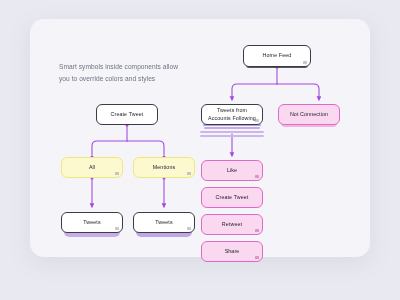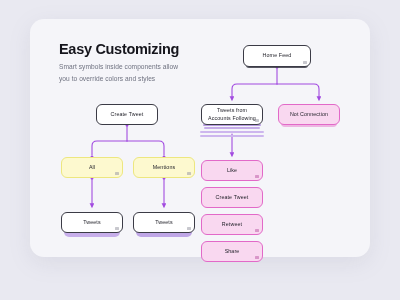--- a/index.html
+++ b/index.html
@@ -61,21 +61,20 @@
   }
   .shadowTrap.b{background:#bfa6e6;}
 </style>
 </head>
 <body>
 
 <div id="stage">
 
   <div class="card"></div>
 
-  <div class="heading">Easy Customizing</div>
   <div class="subheading">Smart symbols inside components allow you to override colors and styles</div>
 
   <svg id="wires" viewBox="0 0 400 300">
     <defs>
       <marker id="ah" markerWidth="5" markerHeight="5" refX="2.6" refY="2.2" orient="auto">
         <path d="M0,0 L4.6,2.2 L0,4.4 z" fill="#a24be0"></path>
       </marker>
     </defs>
     <g fill="none" stroke="#a24be0" stroke-width="1.1" stroke-linecap="round">
 

